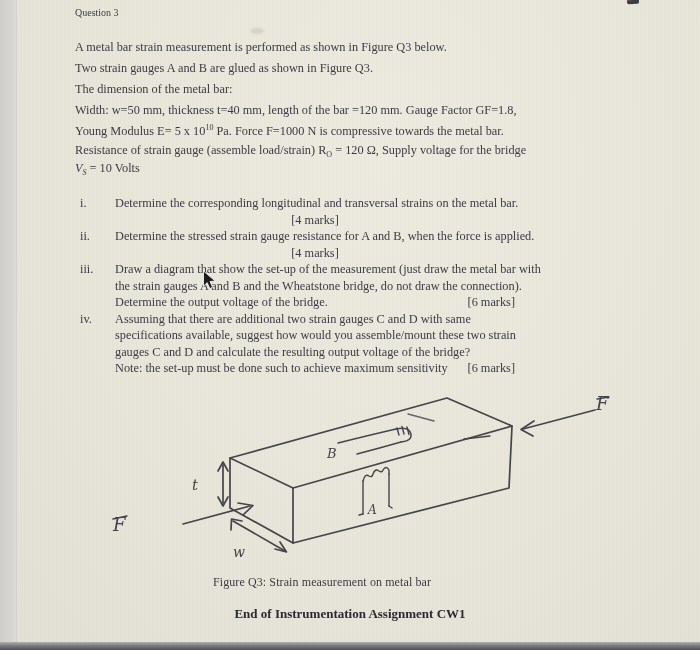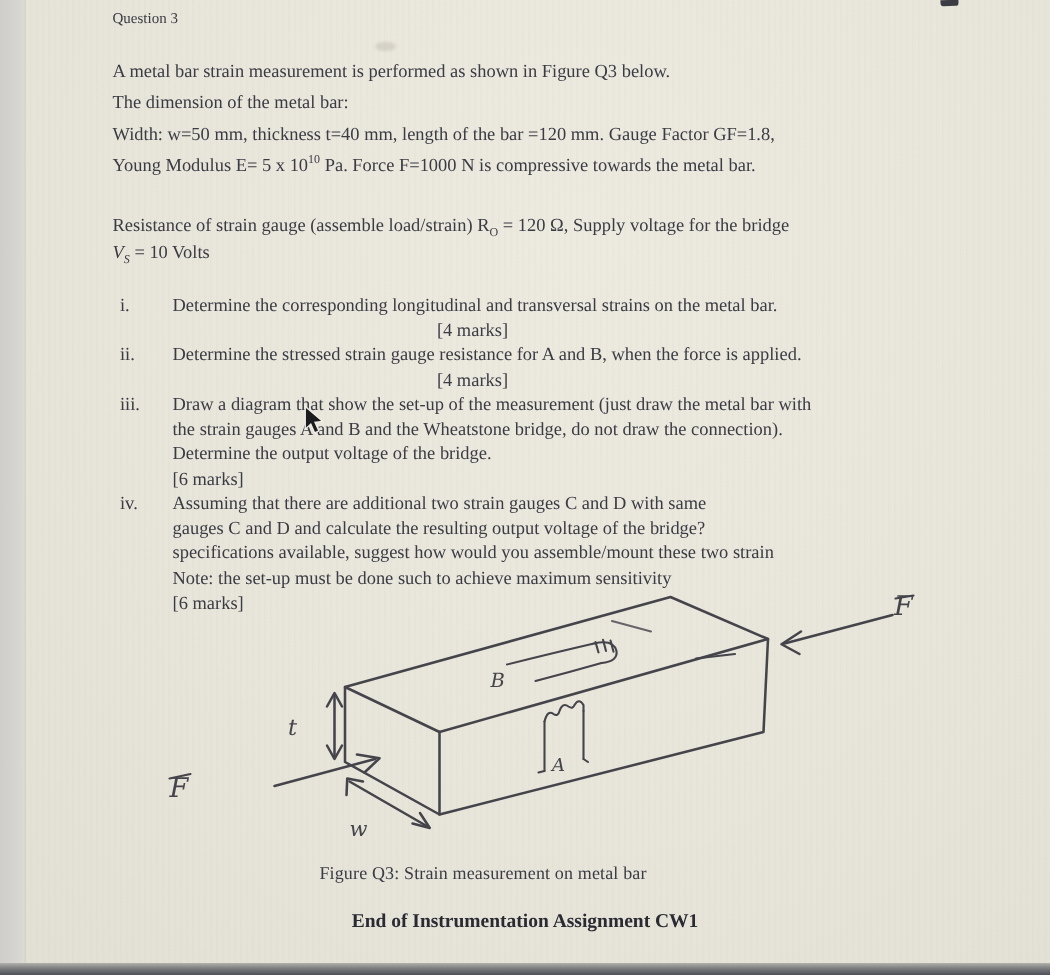--- a/index.html
+++ b/index.html
@@ -30,21 +30,21 @@
   }
   .title{position:absolute;left:75px;top:7px;font-size:10px;white-space:nowrap;}
   .block{position:absolute;white-space:nowrap;}
   .intro{left:75px;top:37px;line-height:21px;font-size:12.3px;}
   .bridge{left:75px;top:142px;line-height:17.5px;font-size:12.3px;}
   .items{left:80px;top:195px;width:435px;font-size:12.3px;line-height:16.55px;}
   .item{display:flex;white-space:nowrap;}
   .num{width:35px;flex:0 0 35px;}
   .itxt{flex:1 1 auto;min-width:0;}
   .marksline{text-align:center;}
-  .flexline{display:flex;justify-content:space-between;flex-direction:column;}
+  .flexline{display:flex;justify-content:space-between;}
   sup{font-size:8px;line-height:0;}
   sub{font-size:8px;line-height:0;}
   .it{font-style:italic;}
   .caption{position:absolute;left:0;top:575px;width:644px;text-align:center;font-size:12px;letter-spacing:0.1px;}
   .endline{position:absolute;left:0;top:606px;width:700px;text-align:center;font-size:13px;font-weight:bold;color:#2a2a33;}
   .fig-svg{position:absolute;left:80px;top:388px;}
   .cursor-svg{position:absolute;left:202px;top:270px;}
   .hand{stroke:#45444b;stroke-width:1.7;fill:none;stroke-linecap:round;stroke-linejoin:round;}
   .hand-thin{stroke:#45444b;stroke-width:1.4;fill:none;stroke-linecap:round;stroke-linejoin:round;}
   .hand-text{fill:#45444b;font-family:"DejaVu Serif",serif;font-style:italic;}
@@ -55,20 +55,21 @@
 <div class="paper">
 
   <div class="left-strip"></div>
   <div class="corner-mark"></div>
   <div class="smudge"></div>
 
   <div class="title">Question 3</div>
 
   <div class="block intro">
     <div>A metal bar strain measurement is performed as shown in Figure Q3 below.</div>
+    <div>Two strain gauges A and B are glued as shown in Figure Q3.</div>
     <div>The dimension of the metal bar:</div>
     <div>Width: w=50 mm, thickness t=40 mm, length of the bar =120 mm. Gauge Factor GF=1.8,</div>
     <div><span>Young Modulus E= 5 x 10</span><sup>10</sup><span> Pa. Force F=1000 N is compressive towards the metal bar.</span></div>
   </div>
 
   <div class="block bridge">
     <div><span>Resistance of strain gauge (assemble load/strain) R</span><sub>O</sub><span> = 120 Ω, Supply voltage for the bridge</span></div>
     <div><span class="it">V</span><sub class="it">S</sub><span> = 10 Volts</span></div>
   </div>
 
@@ -99,22 +100,22 @@
             <span>Determine the output voltage of the bridge.</span>
             <span>[6 marks]</span>
           </div>
       </div>
     </div>
 
     <div class="item">
       <div class="num">iv.</div>
       <div class="itxt">
         <div>Assuming that there are additional two strain gauges C and D with same</div>
+        <div>specifications available, suggest how would you assemble/mount these two strain</div>
         <div>gauges C and D and calculate the resulting output voltage of the bridge?</div>
-        <div>specifications available, suggest how would you assemble/mount these two strain</div>
         <div class="flexline">
             <span>Note: the set-up must be done such to achieve maximum sensitivity</span>
             <span>[6 marks]</span>
           </div>
       </div>
     </div>
 
   </div>
 
   <svg class="fig-svg" width="580" height="180" viewBox="80 388 580 180">

